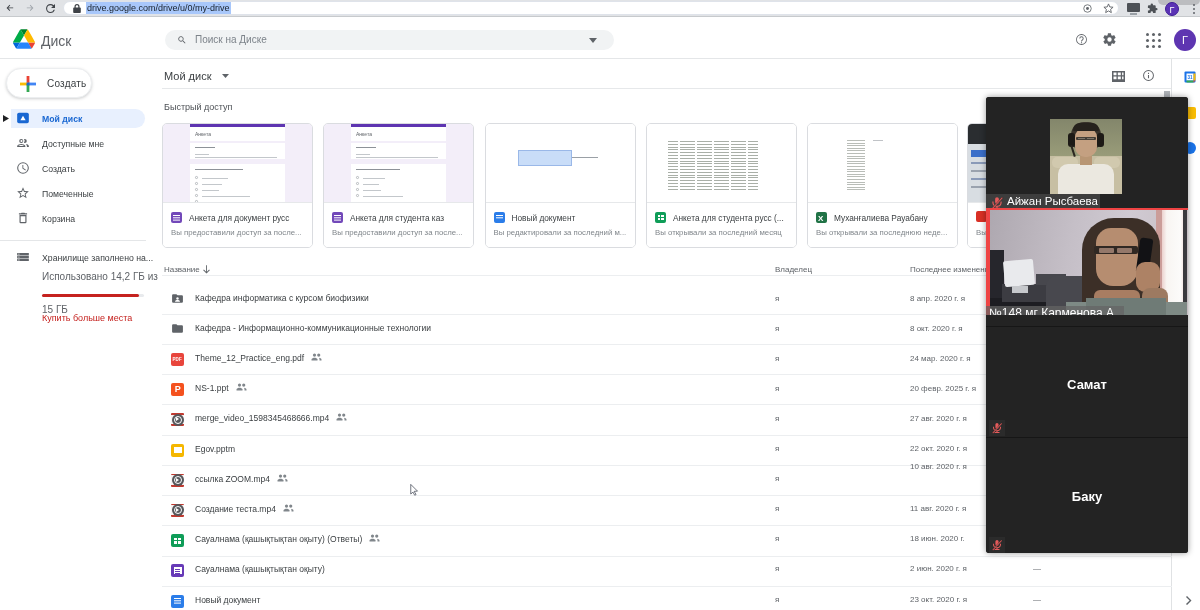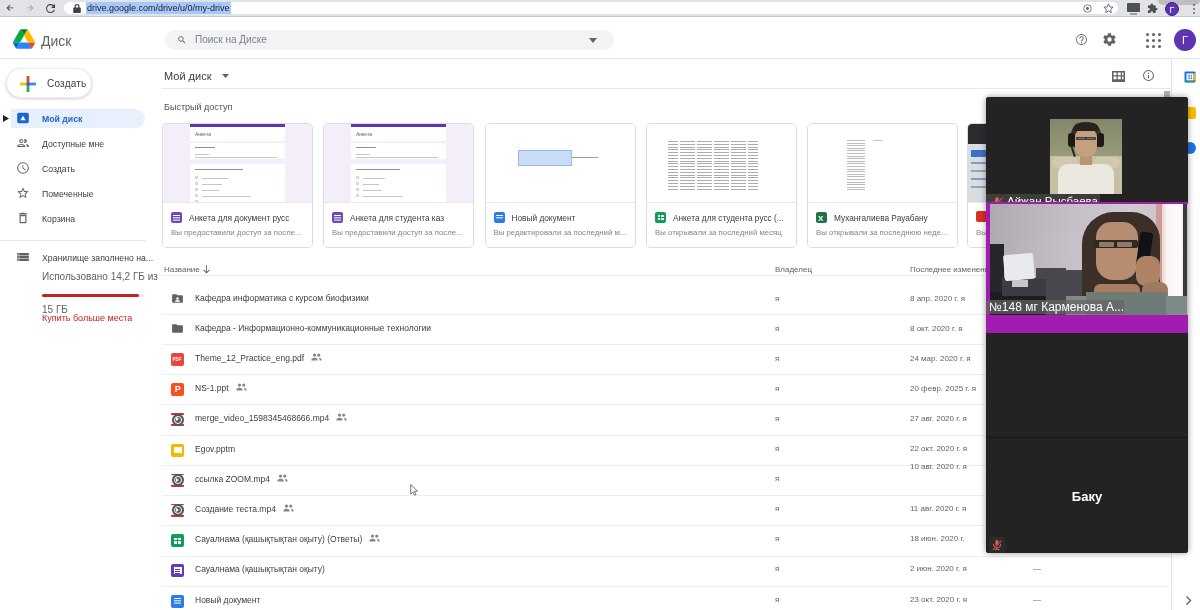--- a/index.html
+++ b/index.html
@@ -518,21 +518,21 @@
       <div class="abs" style="left:22px;top:26px;width:1.5px;height:12px;background:#2a261f;transform:rotate(-18deg)"></div>
     </div>
   </div>
   <div class="zlabel1" style="width:114px;">Айжан Рысбаева</div>
   <svg class="micbox" style="left:4px;top:98px" width="12" height="12" viewBox="0 0 12 12">
       <path d="M6 1a1.6 1.6 0 0 0-1.6 1.6v2.6a1.6 1.6 0 0 0 3.2 0V2.6A1.6 1.6 0 0 0 6 1z" fill="#e45b5b"></path>
       <path d="M3 4.8v.5a3 3 0 0 0 6 0v-.5h1v.5a4 4 0 0 1-3.5 4V10h2v1H3.5v-1h2v-.7a4 4 0 0 1-3.5-4v-.5z" fill="#e45b5b"></path>
       <path d="M1.2 10.8L10.3.9l.9.8-9.1 9.9z" fill="#e45b5b" stroke="#232323" stroke-width=".4"></path>
     </svg>
 
-  <div class="ztile" style="top:105px;height:131px;background:#a21caf">
+  <div class="ztile" style="top:111px;height:107px;background:#ef4444">
     <div class="abs" style="left:4px;top:2px;width:198px;height:110.5px;background:linear-gradient(100deg,#aea8b0 0%,#c5bfc7 40%,#d0cad2 65%,#c6bdc2 100%);overflow:hidden">
 
       <div class="abs" style="left:168px;top:0;width:29px;height:92px;background:linear-gradient(90deg,#e2b3af,#f8f5f2 30%,#fcfbfa 78%,#e9ccc7)"></div>
       <div class="abs" style="left:166px;top:0;width:6px;height:90px;background:#cb9d99"></div>
       <div class="abs" style="left:193px;top:0;width:4px;height:110px;background:#3a3a3e"></div>
 
       <div class="abs" style="left:0;top:40px;width:14px;height:72px;background:#26262c"></div>
       <div class="abs" style="left:0;top:88px;width:64px;height:24px;background:#1d1d22"></div>
       <div class="abs" style="left:12px;top:74px;width:80px;height:18px;background:#3c3c42"></div>
       <div class="abs" style="left:14px;top:50px;width:30px;height:26px;background:#e9eaed;border-radius:2px;transform:rotate(-5deg)"></div>
@@ -551,20 +551,29 @@
       <div class="abs" style="left:146px;top:52px;width:24px;height:30px;background:#ad8265;border-radius:9px"></div>
       <div class="abs" style="left:152px;top:78px;width:26px;height:36px;background:#9d7a61;border-radius:8px"></div>
 
       <div class="abs" style="left:76px;top:92px;width:121px;height:23px;background:#7e8a85"></div>
       <div class="abs" style="left:104px;top:80px;width:46px;height:16px;background:#a87d62;border-radius:6px"></div>
       <div class="abs" style="left:96px;top:88px;width:80px;height:27px;background:#6f7b76"></div>
     </div>
     <div class="abs" style="left:0;top:97.5px;width:138px;height:14px;background:rgba(100,100,100,.72);color:#fff;font-size:12px;line-height:14px;padding-left:3px;">№148 мг Карменова А...</div>
   </div>
 
+  <div class="ztile" style="top:229px;height:111px;background:#232323;border-top:1px solid #161616">
+    <div class="bigname" style="top:50px;">Самат</div>
+    <div class="abs" style="left:3px;top:93px;width:16px;height:16px;background:#2b2b2b"></div>
+    <svg class="abs" style="left:5px;top:95px" width="12" height="12" viewBox="0 0 12 12">
+        <path d="M6 1a1.6 1.6 0 0 0-1.6 1.6v2.6a1.6 1.6 0 0 0 3.2 0V2.6A1.6 1.6 0 0 0 6 1z" fill="#e45b5b"></path>
+        <path d="M3 4.8v.5a3 3 0 0 0 6 0v-.5h1v.5a4 4 0 0 1-3.5 4V10h2v1H3.5v-1h2v-.7a4 4 0 0 1-3.5-4v-.5z" fill="#e45b5b"></path>
+        <path d="M1.2 10.8L10.3.9l.9.8-9.1 9.9z" fill="#e45b5b" stroke="#232323" stroke-width=".4"></path>
+      </svg>
+  </div>
 
   <div class="ztile" style="top:340px;height:116px;background:#232323;border-top:1px solid #161616">
     <div class="bigname" style="top:51px;">Баку</div>
     <div class="abs" style="left:3px;top:99px;width:16px;height:16px;background:#2b2b2b"></div>
     <svg class="abs" style="left:5px;top:101px" width="12" height="12" viewBox="0 0 12 12">
         <path d="M6 1a1.6 1.6 0 0 0-1.6 1.6v2.6a1.6 1.6 0 0 0 3.2 0V2.6A1.6 1.6 0 0 0 6 1z" fill="#e45b5b"></path>
         <path d="M3 4.8v.5a3 3 0 0 0 6 0v-.5h1v.5a4 4 0 0 1-3.5 4V10h2v1H3.5v-1h2v-.7a4 4 0 0 1-3.5-4v-.5z" fill="#e45b5b"></path>
         <path d="M1.2 10.8L10.3.9l.9.8-9.1 9.9z" fill="#e45b5b" stroke="#232323" stroke-width=".4"></path>
       </svg>
   </div>

